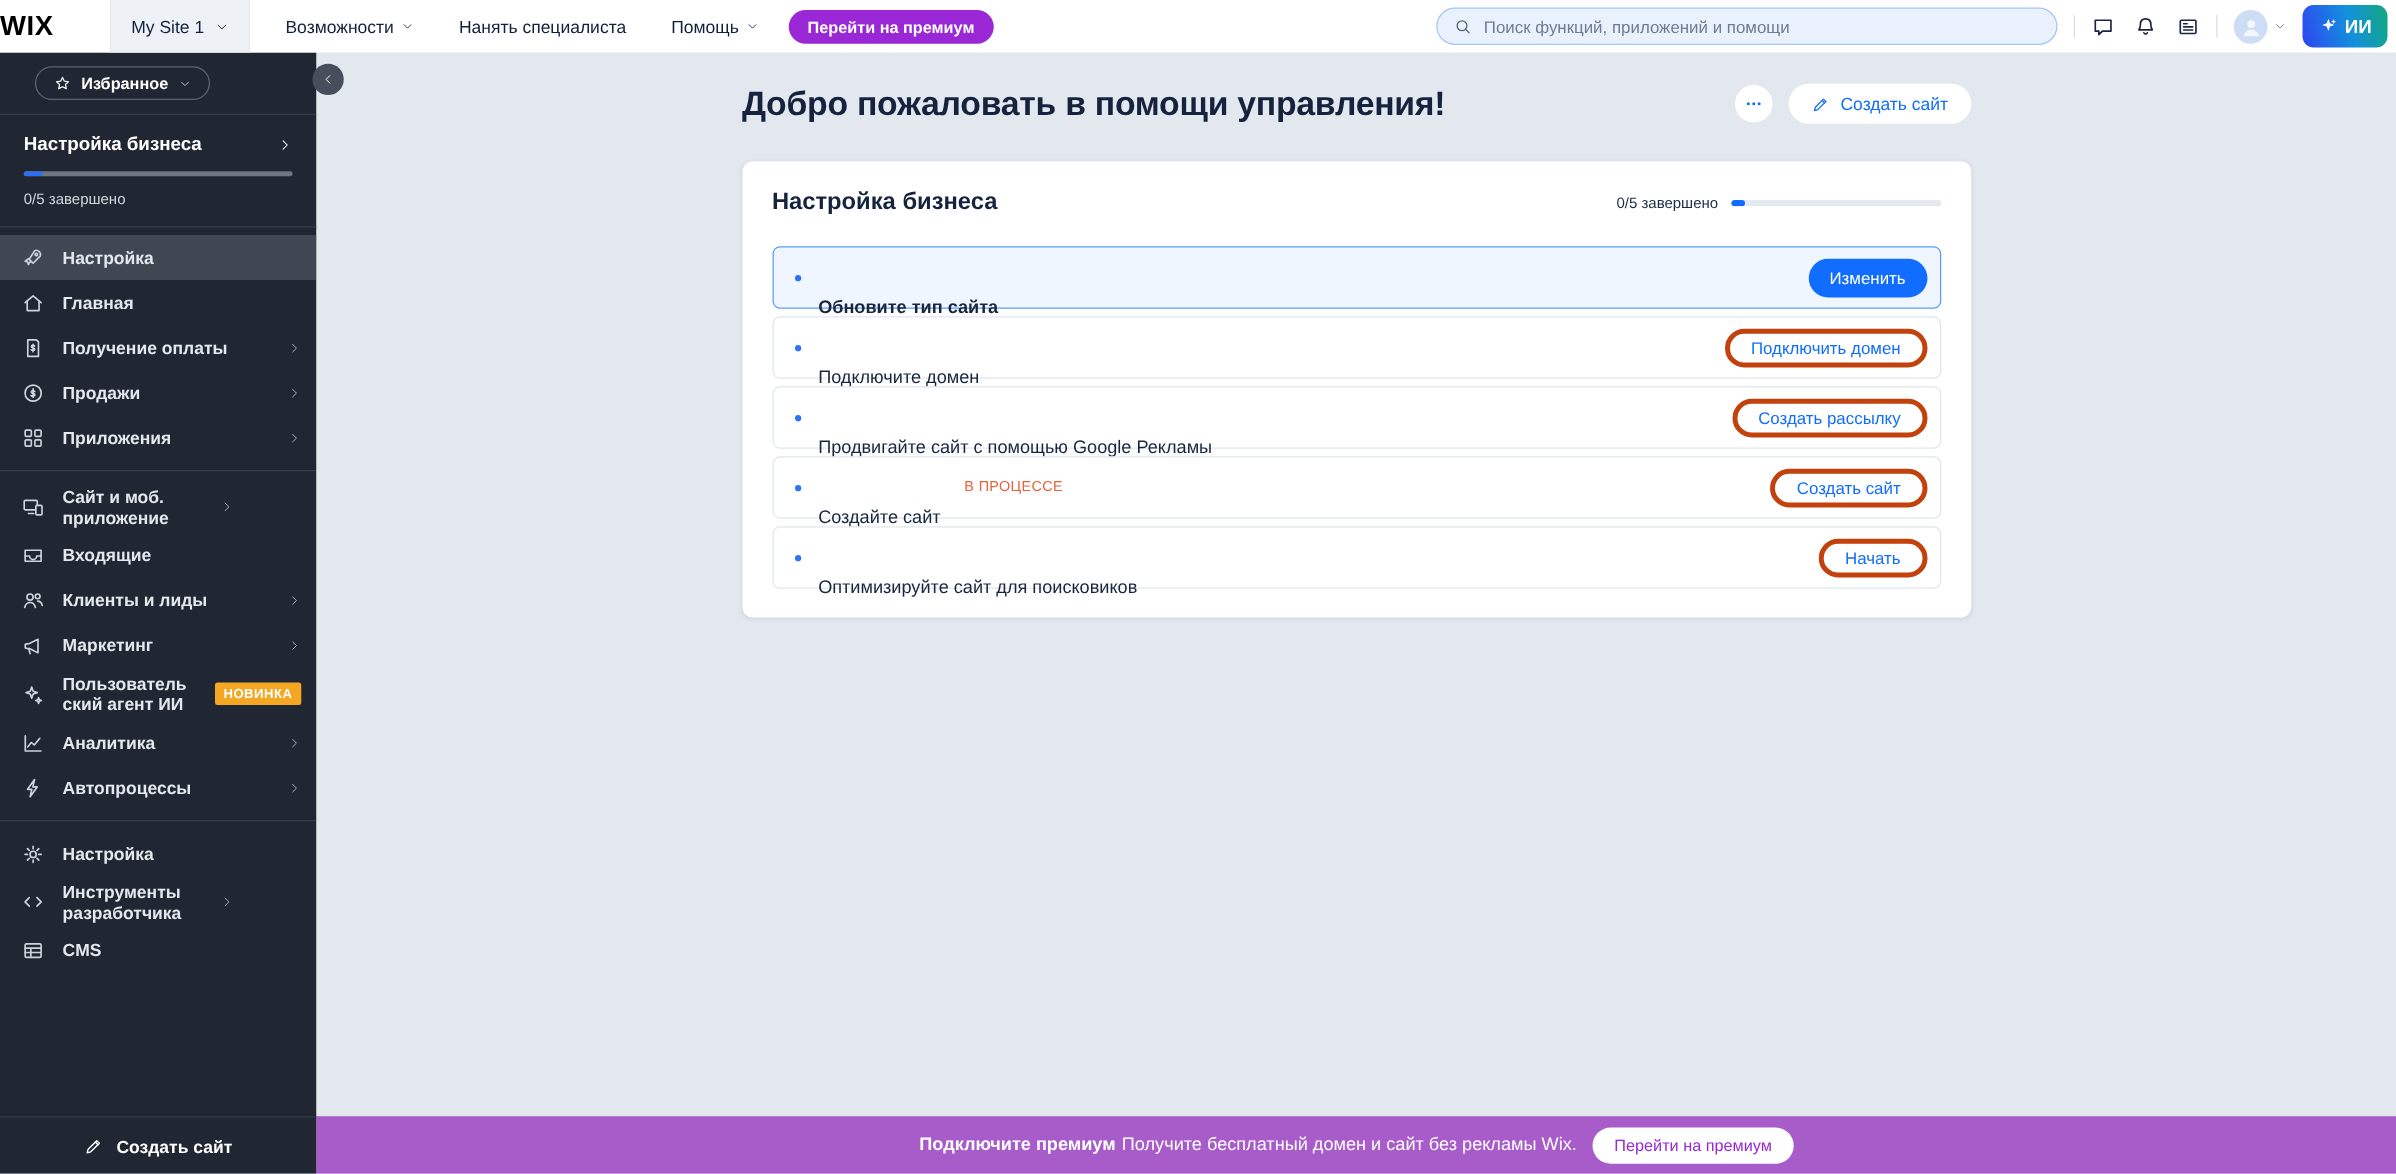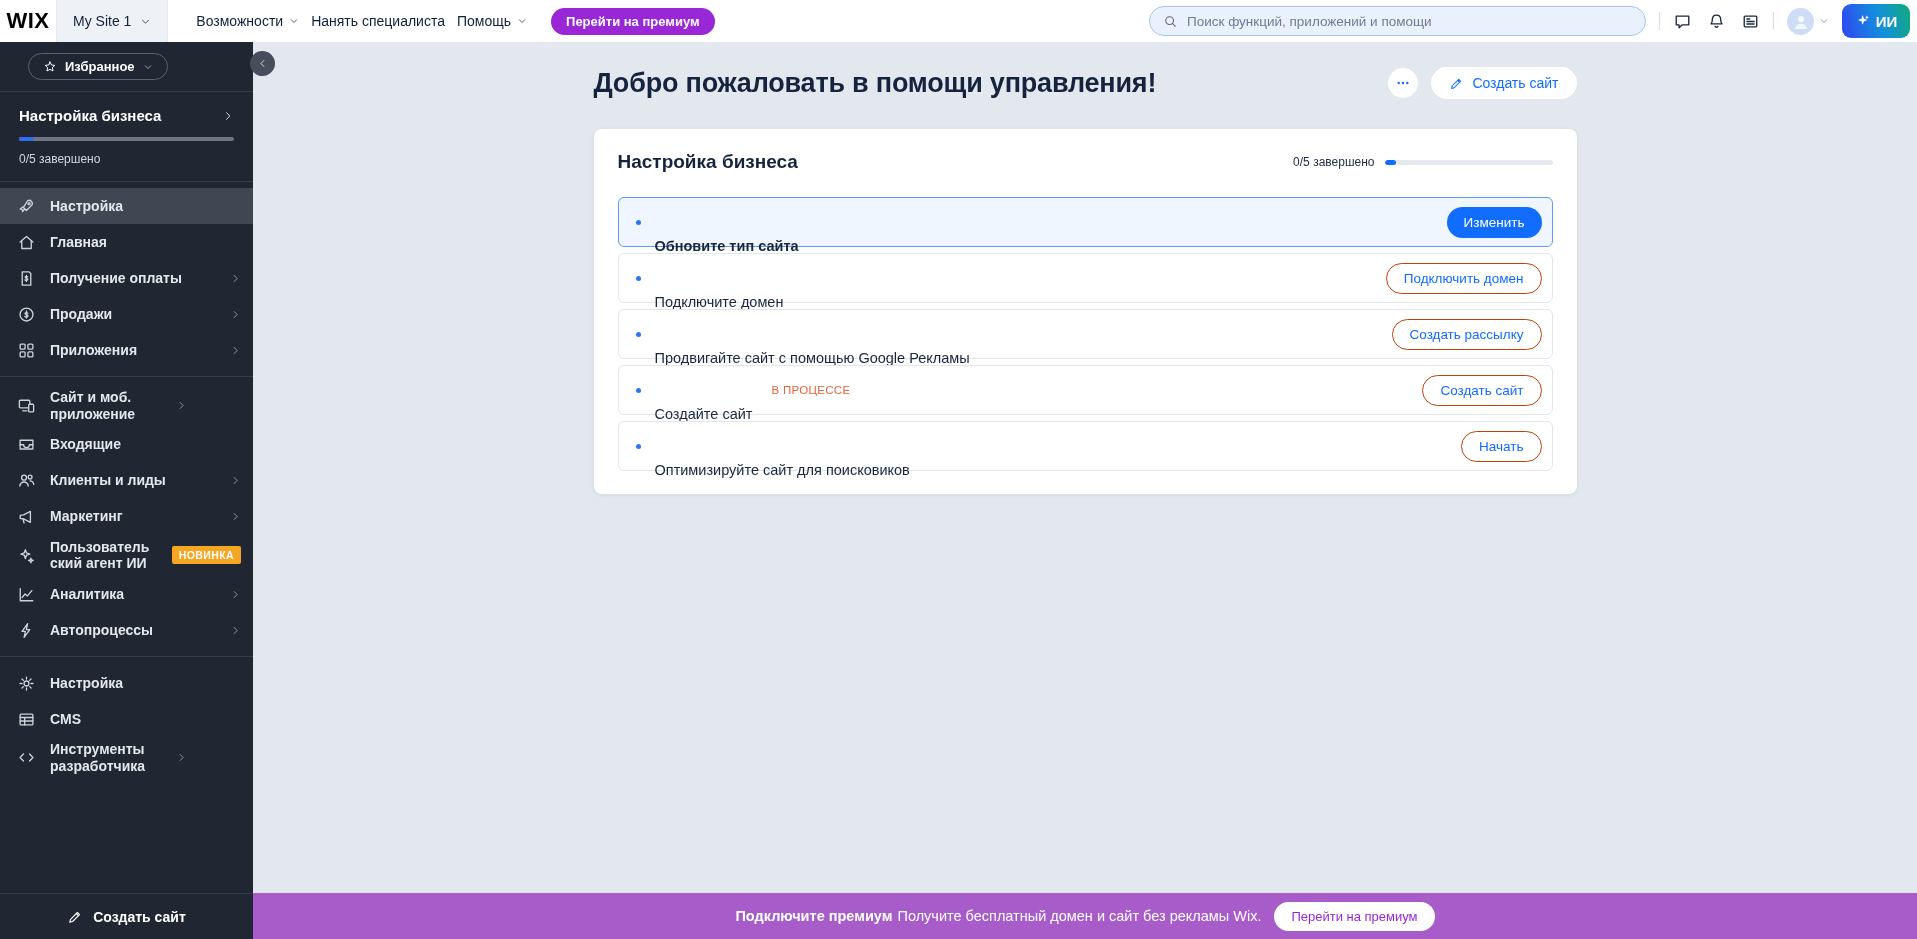--- a/index.html
+++ b/index.html
@@ -8,23 +8,23 @@
     font-family:"Liberation Sans", sans-serif;
     background:#e3e8ef;
     position:relative;
     overflow:hidden;
     color:#1c2a3d;
   }
   .ic { display:inline-flex; align-items:center; justify-content:center; flex:none; }
 
   
   .topbar { position:absolute; top:0; left:0; right:0; height:42px; background:#fff; display:flex; align-items:center; z-index:30; }
-  .logo { width:56px; text-align:center; font-weight:800; font-size:22px; letter-spacing:.5px; color:#000; }
+  .logo { width:88px; font-weight:800; font-size:22px; letter-spacing:.5px; color:#000; }
   .site-box { height:42px; display:flex; align-items:center; gap:9px; padding:0 16px; background:#eef2f7; border-left:1px solid #e6eaef; border-right:1px solid #e6eaef; font-size:14px; color:#10213c; cursor:pointer; }
-  .nav { display:flex; align-items:center; gap:12px; margin-left:28px; font-size:14px; color:#10213c; }
+  .nav { display:flex; align-items:center; gap:36px; margin-left:28px; font-size:14px; color:#10213c; }
   .nav-item { display:flex; align-items:center; gap:6px; cursor:pointer; }
   .nav-item .chev { color:#10213c; }
   .premium-pill { background:#9a27d5; color:#fff; border-radius:14px; padding:6px 15px; font-size:13px; font-weight:700; margin-left:24px; cursor:pointer; white-space:nowrap; }
   .topbar-right { margin-left:auto; display:flex; align-items:center; gap:13px; padding-right:7px; }
   .search { width:497px; height:30px; background:#e9f1fd; border:1px solid #a5c5f2; border-radius:16px; display:flex; align-items:center; gap:9px; padding:0 13px; color:#56657e; }
   .search input { border:none; background:transparent; outline:none; font-size:13.5px; color:#2e3d56; width:100%; font-family:inherit; }
   .search input::placeholder { color:#6e7d93; opacity:1; }
   .tb-divider { width:1px; height:18px; background:#d9dee5; }
   .icon-btn { color:#18273f; cursor:pointer; display:flex; }
   .avatar-wrap { display:flex; align-items:center; gap:5px; cursor:pointer; }
@@ -72,21 +72,21 @@
   .cp-fill { height:100%; background:#116dff; border-radius:3px; }
   .tasks { display:flex; flex-direction:column; gap:6px; }
   .task { height:50px; border:1px solid #e0e6ec; border-radius:6px; background:#fff; display:flex; align-items:center; padding:0 10px 0 17px; }
   .task.active { background:#f0f6ff; border-color:#5e9bf7; }
   .task-dot { width:5px; height:5px; border-radius:50%; background:#2d74f2; margin-right:14px; flex:none; }
   .task-label { font-size:14.5px; color:#18273f;margin-top:48px; }
   .task.active .task-label { font-weight:700; }
   .task-status { color:#e8623a; font-weight:400; font-size:11.5px; margin-left:19px; letter-spacing:.3px; }
   .task-btn { margin-left:auto; height:31px; border-radius:17px; padding:0 17px; font-size:13.5px; display:flex; align-items:center; cursor:pointer; font-family:inherit; white-space:nowrap; }
   .task-btn.primary { background:#116dff; color:#fff; border:none; }
-  .task-btn.outline { background:#fff; border:1px solid #c2410c; color:#116dff; }
+  .task-btn.outline { background:#fff; border:4px solid #c2410c; color:#116dff; }
 
   
   .banner { position:absolute; left:253px; right:0; bottom:0; height:46px; background:#a85cc9; display:flex; align-items:center; justify-content:center; color:#fff; font-size:14.5px; z-index:10; }
   .banner b { font-weight:700; margin-right:5px; }
   .banner-btn { background:#fff; color:#9a27d5; border:none; border-radius:15px; height:29px; padding:0 17px; font-size:13px; margin-left:13px; cursor:pointer; font-family:inherit; }
 </style>
 </head>
 <body>
 
 <div class="topbar">
@@ -377,38 +377,38 @@
           <svg viewBox="0 0 20 20" width="19" height="19" fill="none" stroke="currentColor" stroke-width="1.4" stroke-linecap="round" stroke-linejoin="round">
             <circle cx="10" cy="10" r="2.6"></circle>
             <path d="M10 3.2v2.1M10 14.7v2.1M3.2 10h2.1M14.7 10h2.1M5.2 5.2l1.5 1.5M13.3 13.3l1.5 1.5M5.2 14.8l1.5-1.5M13.3 6.7l1.5-1.5"></path>
           </svg>
         </span>
         <span class="mi-label">Настройка</span>
       </div>
       <div class="menu-item">
         <span class="ic mi-icon">
           <svg viewBox="0 0 20 20" width="19" height="19" fill="none" stroke="currentColor" stroke-width="1.4" stroke-linecap="round" stroke-linejoin="round">
+            <path d="M6.8 6.4L3.2 10l3.6 3.6M13.2 6.4l3.6 3.6-3.6 3.6"></path>
+          </svg>
+        </span>
+        <span class="mi-label two">Инструменты разработчика</span>
+        <span class="ic mi-chevron">
+          <svg viewBox="0 0 20 20" width="11" height="11" fill="none" stroke="currentColor" stroke-width="1.4" stroke-linecap="round" stroke-linejoin="round">
+            <path d="M7.5 4.5l5.5 5.5-5.5 5.5"></path>
+          </svg>
+        </span>
+      </div>
+      <div class="menu-item">
+        <span class="ic mi-icon">
+          <svg viewBox="0 0 20 20" width="19" height="19" fill="none" stroke="currentColor" stroke-width="1.4" stroke-linecap="round" stroke-linejoin="round">
             <rect x="3.3" y="4.3" width="13.4" height="11.4" rx="1"></rect>
             <path d="M3.3 7.9h13.4M8.1 7.9v7.8M3.3 11.6h13.4"></path>
           </svg>
         </span>
         <span class="mi-label">CMS</span>
-      </div>
-      <div class="menu-item">
-        <span class="ic mi-icon">
-          <svg viewBox="0 0 20 20" width="19" height="19" fill="none" stroke="currentColor" stroke-width="1.4" stroke-linecap="round" stroke-linejoin="round">
-            <path d="M6.8 6.4L3.2 10l3.6 3.6M13.2 6.4l3.6 3.6-3.6 3.6"></path>
-          </svg>
-        </span>
-        <span class="mi-label two">Инструменты разработчика</span>
-        <span class="ic mi-chevron">
-          <svg viewBox="0 0 20 20" width="11" height="11" fill="none" stroke="currentColor" stroke-width="1.4" stroke-linecap="round" stroke-linejoin="round">
-            <path d="M7.5 4.5l5.5 5.5-5.5 5.5"></path>
-          </svg>
-        </span>
       </div>
     </div>
   <div class="create-site-row">
     <span class="ic">
         <svg viewBox="0 0 20 20" width="16" height="16" fill="none" stroke="currentColor" stroke-width="1.4" stroke-linecap="round" stroke-linejoin="round">
           <path d="M3.4 16.6l1-3.6 8.6-8.6 2.6 2.6-8.6 8.6z"></path>
           <path d="M11.6 5.8l2.6 2.6"></path>
         </svg>
       </span>
     <span>Создать сайт</span>

